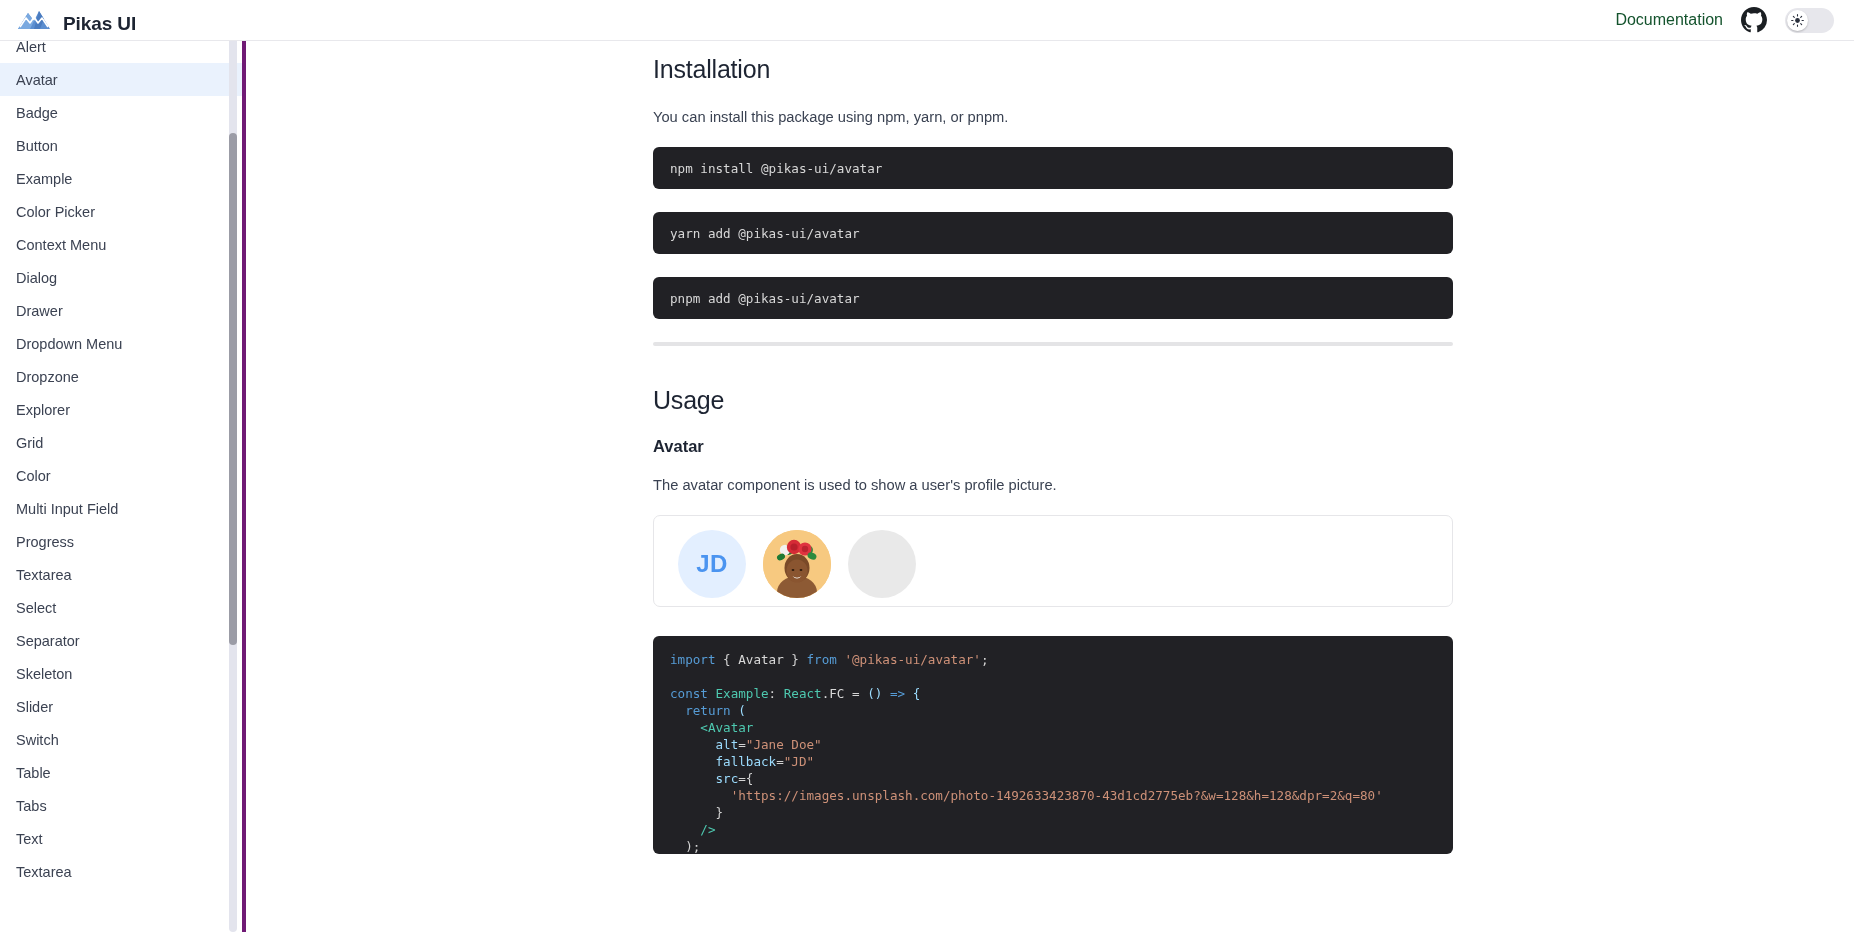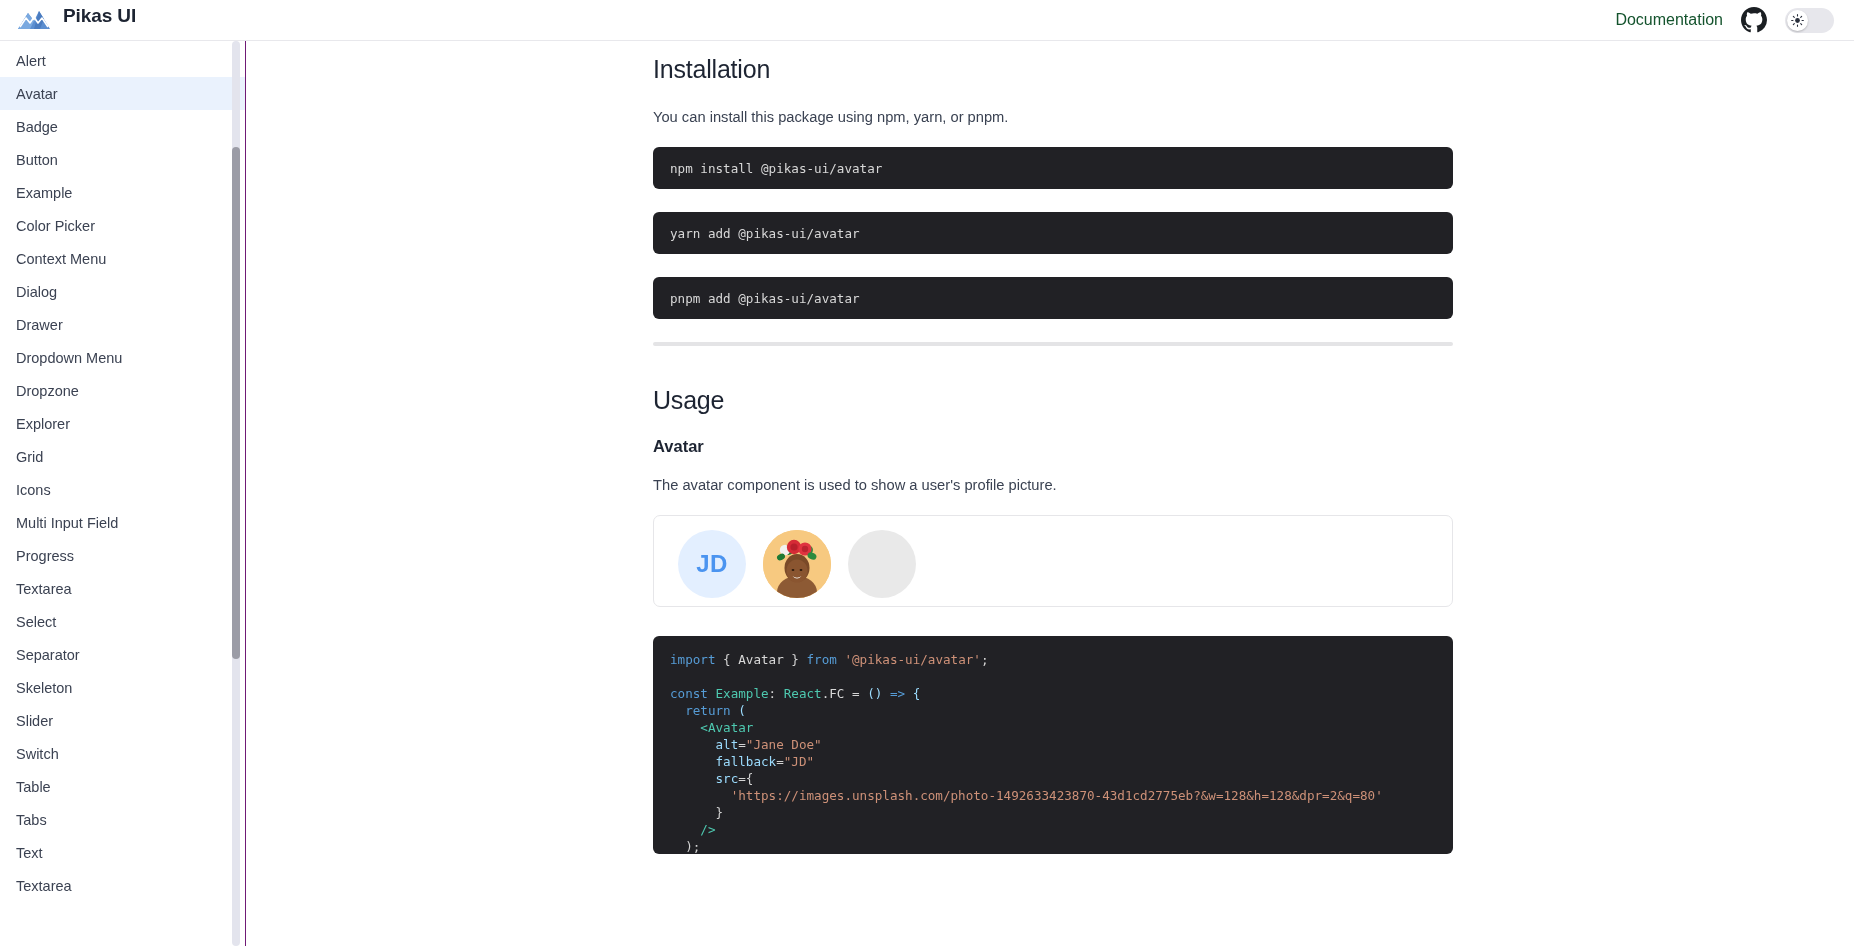--- a/index.html
+++ b/index.html
@@ -19,21 +19,21 @@
     width: 1854px;
     height: 41px;
     background: #ffffff;
     border-bottom: 1px solid #e8e8ec;
     display: flex;
     align-items: center;
     z-index: 20;
   }
   .brand {
     display: flex;
-    align-items: flex-start;
+    align-items: flex-end;
     gap: 11px;
     padding-left: 16px;
     text-decoration: none;
   }
   .brand-logo { width: 36px; height: 30px; display: block; }
   .brand-title {
     font-size: 19px;
     font-weight: bold;
     color: #1d2432;
     letter-spacing: -0.1px;
@@ -70,25 +70,25 @@
     box-shadow: 0 1px 2px rgba(0,0,0,0.22);
     display: flex;
     align-items: center;
     justify-content: center;
   }
   .sun-icon { width: 13px; height: 13px; display: block; }
 
   
   .sidebar {
     position: absolute;
-    top: 41px; left: 0;
+    top: 27px; left: 0;
     width: 246px;
     height: 905px;
     background: #ffffff;
-    border-right: 1px solid #701a75;
+    border-right: 4px solid #701a75;
     overflow: hidden;
     z-index: 10;
   }
   .sidebar-list {
     list-style: none;
     padding-top: 3px;
   }
   .sidebar-item {
     height: 33px;
     display: flex;
@@ -303,21 +303,21 @@
       <li class="sidebar-item">
         <span>Dropzone</span>
       </li>
       <li class="sidebar-item">
         <span>Explorer</span>
       </li>
       <li class="sidebar-item">
         <span>Grid</span>
       </li>
       <li class="sidebar-item">
-        <span>Icons</span>
+        <span>Color</span>
       </li>
       <li class="sidebar-item">
         <span>Multi Input Field</span>
       </li>
       <li class="sidebar-item">
         <span>Progress</span>
       </li>
       <li class="sidebar-item">
         <span>Textarea</span>
       </li>

